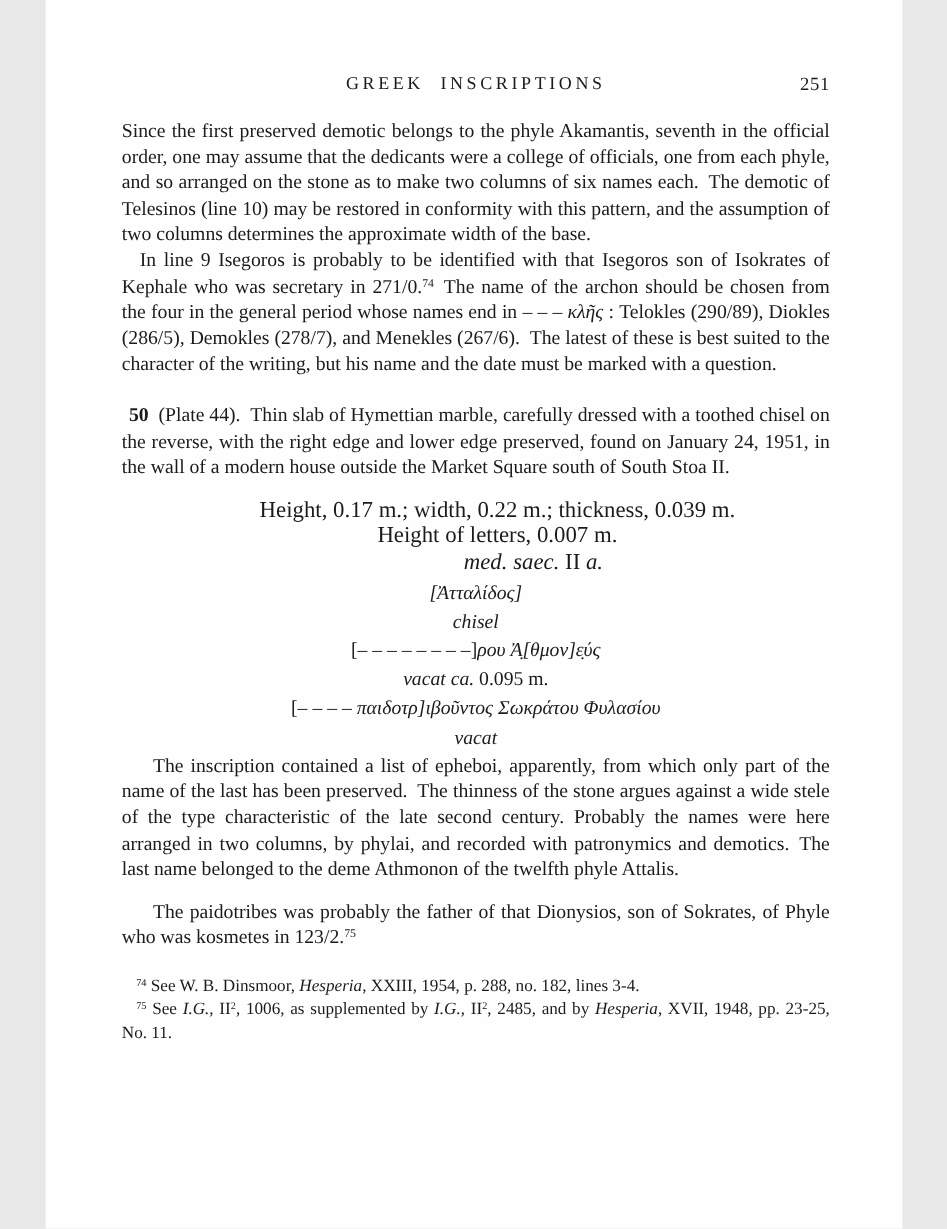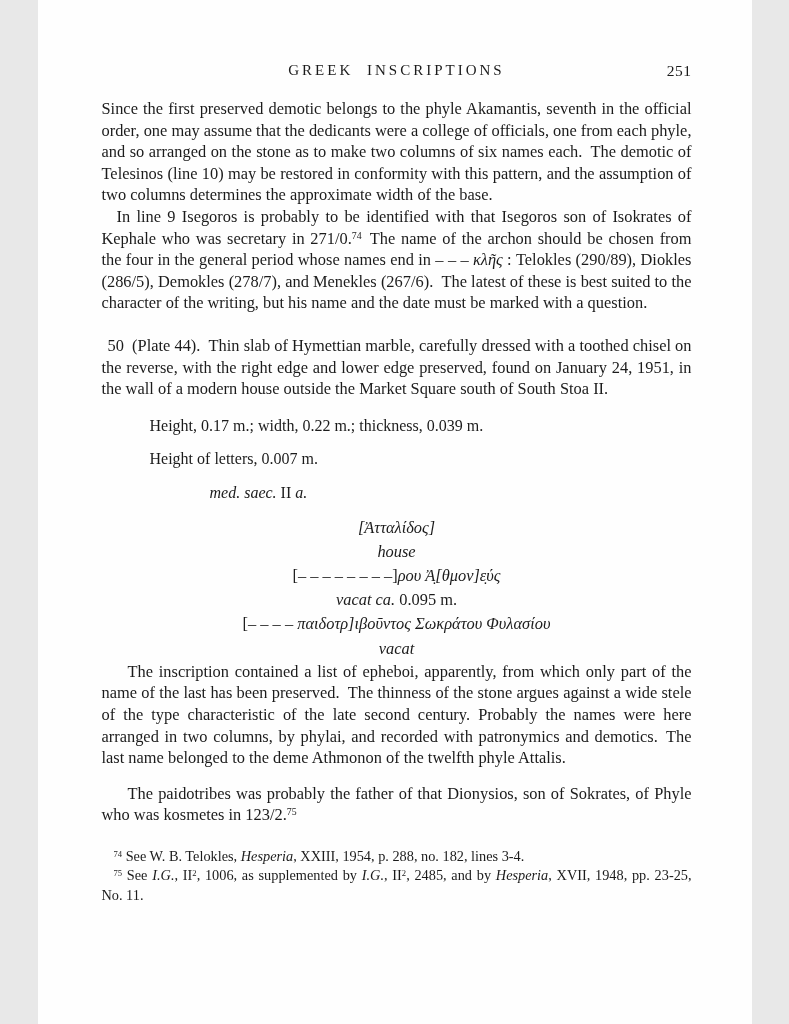--- a/index.html
+++ b/index.html
@@ -37,24 +37,24 @@
     font-size: 16.4px;
     line-height: 21.6px;
     text-align: justify;
   }
   .indent-xs { text-indent: 6px; }
   .indent-sm { text-indent: 15px; }
   .indent-md { text-indent: 26px; }
   .sec50 { margin-top: 21px; }
   .meas-block { margin-top: 15px; }
   .meas-line {
-    margin: 12px;
-    font-size: 16px;
+    margin: 0;
+    font-size: 19px;
     line-height: 21.6px;
-    text-align: left;
+    text-align: center;
     padding-left: 36px;
   }
   .meas-line.date-line { padding-left: 96px; }
   .greek-block { margin-top: 2px; }
   .greek-line {
     margin: 0;
     text-align: center;
     font-size: 16.4px;
     line-height: 24.2px;
     font-family: Liberation Serif, serif;
@@ -63,21 +63,21 @@
   .par-paidotribes { margin-top: 14px; }
   .footnotes { margin-top: 21px; }
   .fn {
     margin: 0;
     font-size: 14.3px;
     line-height: 19.4px;
     text-align: justify;
     text-indent: 12px;
   }
   .run-i  { font-style: italic; }
-  .run-b  { font-weight: normal; }
+  .run-b  { font-weight: bold; }
   .run-gk { font-style: italic; }
   .run-sup {
     font-size: 0.6em;
     position: relative;
     top: -0.5em;
     line-height: 0;
   }
 </style>
 </head>
 <body>
@@ -96,29 +96,29 @@
   <p class="par indent-xs sec50"><span class="run-b">50</span><span> (Plate 44). Thin slab of Hymettian marble, carefully dressed with a toothed chisel on the reverse, with the right edge and lower edge preserved, found on January 24, 1951, in the wall of a modern house outside the Market Square south of South Stoa II.</span></p>
 
   <div class="meas-block">
     <p class="meas-line"><span>Height, 0.17 m.; width, 0.22 m.; thickness, 0.039 m.</span></p>
     <p class="meas-line"><span>Height of letters, 0.007 m.</span></p>
     <p class="meas-line date-line"><span class="run-i">med. saec.</span><span> II </span><span class="run-i">a.</span></p>
   </div>
 
   <div class="greek-block">
     <p class="greek-line"><span class="run-gk">[Ἀτταλίδος]</span></p>
-    <p class="greek-line"><span class="run-i">house</span></p>
+    <p class="greek-line"><span class="run-i">chisel</span></p>
     <p class="greek-line"><span>[– – – – – – – –]</span><span class="run-gk">ρου Ἀ̣[θμον]ε̣ύς</span></p>
     <p class="greek-line"><span class="run-i">vacat ca.</span><span> 0.095 m.</span></p>
     <p class="greek-line"><span>[– – – – </span><span class="run-gk">παιδοτρ]ιβοῦντος Σωκράτου Φυλασίου</span></p>
     <p class="greek-line"><span class="run-i">vacat</span></p>
   </div>
 
   <p class="par indent-md par-discussion"><span>The inscription contained a list of epheboi, apparently, from which only part of the name of the last has been preserved. The thinness of the stone argues against a wide stele of the type characteristic of the late second century. Probably the names were here arranged in two columns, by phylai, and recorded with patronymics and demotics. The last name belonged to the deme Athmonon of the twelfth phyle Attalis.</span></p>
 
   <p class="par indent-md par-paidotribes"><span>The paidotribes was probably the father of that Dionysios, son of Sokrates, of Phyle who was kosmetes in 123/2.</span><span class="run-sup">75</span></p>
 
   <div class="footnotes">
-    <p class="fn"><span class="run-sup">74</span><span> See W. B. Telokles, </span><span class="run-i">Hesperia</span><span>, XXIII, 1954, p. 288, no. 182, lines 3-4.</span></p>
+    <p class="fn"><span class="run-sup">74</span><span> See W. B. Dinsmoor, </span><span class="run-i">Hesperia</span><span>, XXIII, 1954, p. 288, no. 182, lines 3-4.</span></p>
     <p class="fn"><span class="run-sup">75</span><span> See </span><span class="run-i">I.G.</span><span>, II</span><span class="run-sup">2</span><span>, 1006, as supplemented by </span><span class="run-i">I.G.</span><span>, II</span><span class="run-sup">2</span><span>, 2485, and by </span><span class="run-i">Hesperia</span><span>, XVII, 1948, pp. 23-25, No. 11.</span></p>
   </div>
 
 </div>
 
 </body></html>

